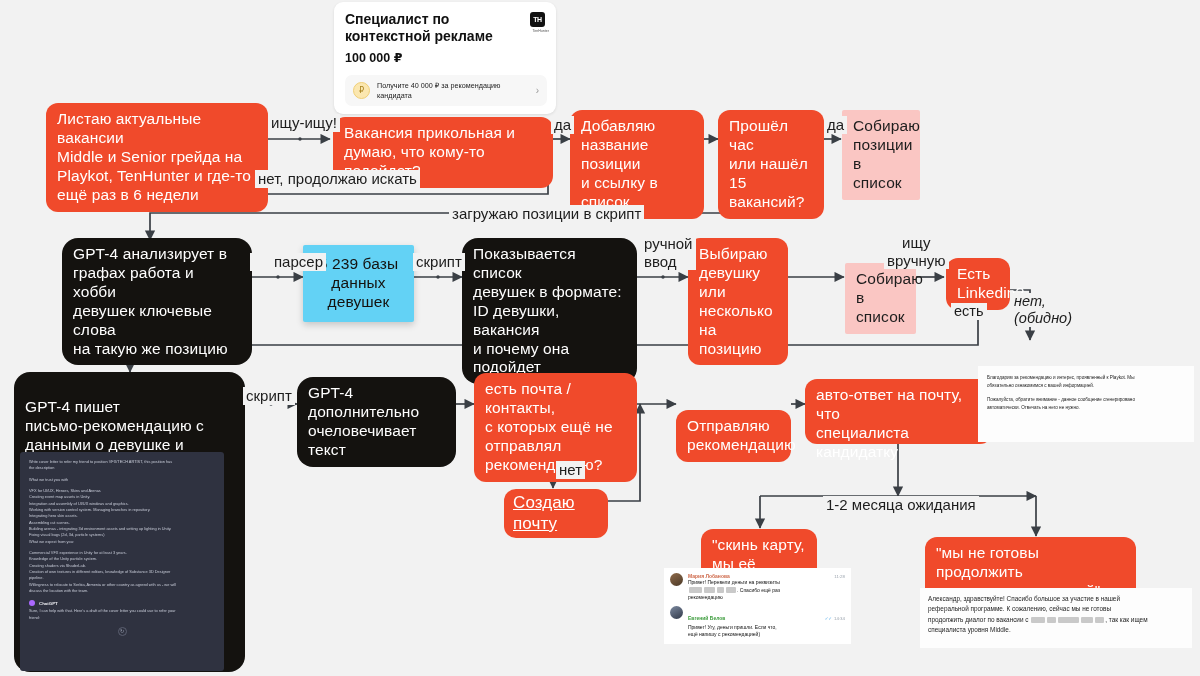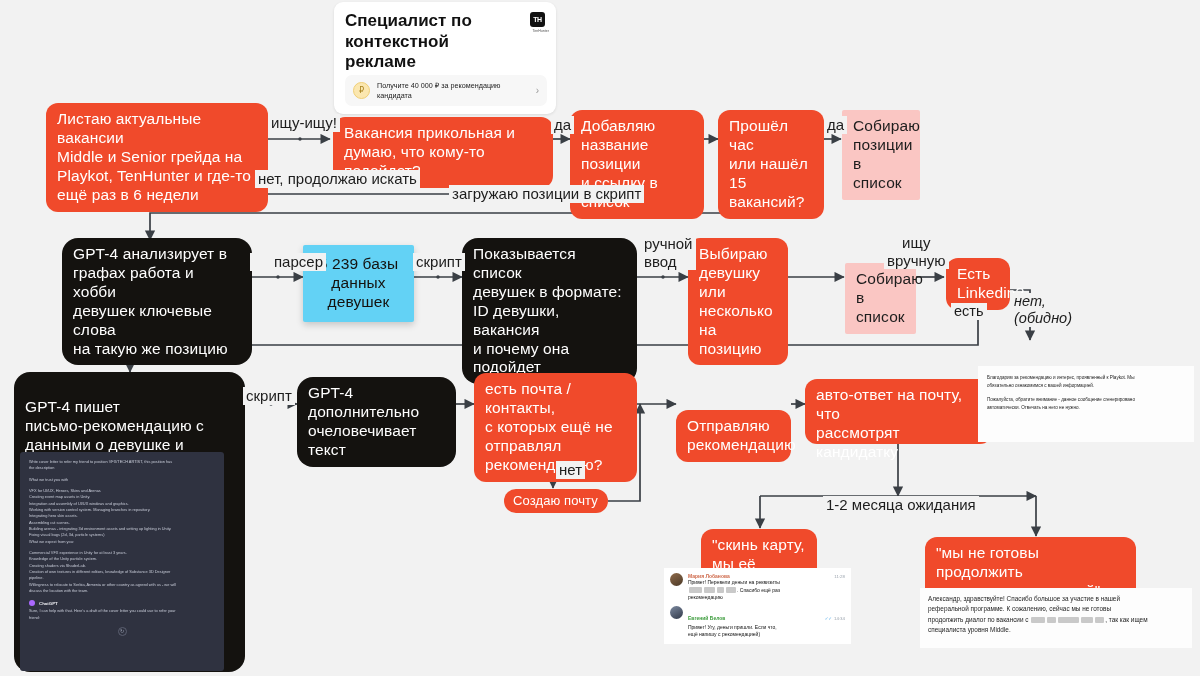--- a/index.html
+++ b/index.html
@@ -37,21 +37,21 @@
     padding:0 3px;
   }
   .elabel.sm { font-size:14.5px; }
 
   
   .vac-card {
     position:absolute; left:334px; top:2px; width:222px; height:112px;
     background:#ffffff; border-radius:9px; padding:9px 11px 8px 11px;
     box-shadow:0 1px 3px rgba(0,0,0,.10);
   }
-  .vac-title { font-size:17px; font-weight:700; color:#111; line-height:1.22; width:150px;}
+  .vac-title { font-size:14px; font-weight:700; color:#111; line-height:1.22; width:150px;}
   .vac-salary { font-size:12.5px; font-weight:700; color:#111; margin-top:5px; }
   .vac-logo {
     position:absolute; right:11px; top:10px; width:15px; height:15px;
     background:#111; border-radius:3px; color:#fff; font-size:7px; font-weight:700;
     display:flex; align-items:center; justify-content:center; letter-spacing:-.4px;
   }
   .vac-logo-sub { position:absolute; right:7px; top:27px; font-size:3.6px; color:#555; }
   .vac-banner {
     position:absolute; left:11px; right:9px; bottom:8px; height:31px;
     background:#f7f7f7; border-radius:7px; display:flex; align-items:center; gap:7px;
@@ -205,21 +205,21 @@
 15 вакансий?</div>
 
   <div class="node n-pink" style="left:842px; top:110px; width:78px;">Собираю
 позиции
 в список</div>
 
   <div class="elabel" style="left:268px; top:114px;">ищу-ищу!</div>
   <div class="elabel" style="left:551px; top:116px;">да</div>
   <div class="elabel" style="left:824px; top:116px;">да</div>
   <div class="elabel" style="left:255px; top:170px;">нет, продолжаю искать</div>
-  <div class="elabel" style="left:449px; top:185px;">загружаю позиции в скрипт</div>
+  <div class="elabel" style="left:449px; top:205px;">загружаю позиции в скрипт</div>
 
   <div class="node n-black" style="left:62px; top:238px; width:190px;">GPT-4 анализирует в
 графах работа и хобби
 девушек ключевые слова
 на такую же позицию</div>
 
   <div class="node n-cyan" style="left:303px; top:245px; width:111px; padding:10px 6px;">5 239 базы
 данных
 девушек</div>
 
@@ -289,27 +289,27 @@
   </div>
 
   <div class="node n-black" style="left:297px; top:377px; width:159px;">GPT-4 дополнительно
 очеловечивает текст</div>
 
   <div class="node n-red" style="left:474px; top:373px; width:163px;">есть почта / контакты,
 с которых ещё не
 отправлял
 рекомендацию?</div>
 
-  <div class="node n-red" style="left:504px; top:489px; width:104px; padding:4px 9px; font-size:13px;">Создаю почту</div>
+  <div class="node n-red" style="left:504px; top:489px; width:104px; padding:4px 9px; font-size:17px;text-decoration:underline;">Создаю почту</div>
 
   <div class="node n-red" style="left:676px; top:410px; width:115px;">Отправляю
 рекомендацию</div>
 
   <div class="node n-red" style="left:805px; top:379px; width:187px; height:65px;">авто-ответ на почту, что
-рассмотрят кандидатку</div>
+специалиста кандидатку</div>
 
   <div class="elabel" style="left:243px; top:387px;">скрипт</div>
   <div class="elabel" style="left:556px; top:461px;">нет</div>
   <div class="elabel" style="left:823px; top:496px;">1-2 месяца ожидания</div>
 
   <div class="mail-shot">
     <div class="mail-line" style="white-space:pre-line">Благодарим за рекомендацию и интерес, проявленный к Playkot. Мы
 обязательно ознакомимся с вашей информацией.</div>
     <div class="mail-gap"></div>
     <div class="mail-line" style="white-space:pre-line">Пожалуйста, обратите внимание - данное сообщение сгенерировано

